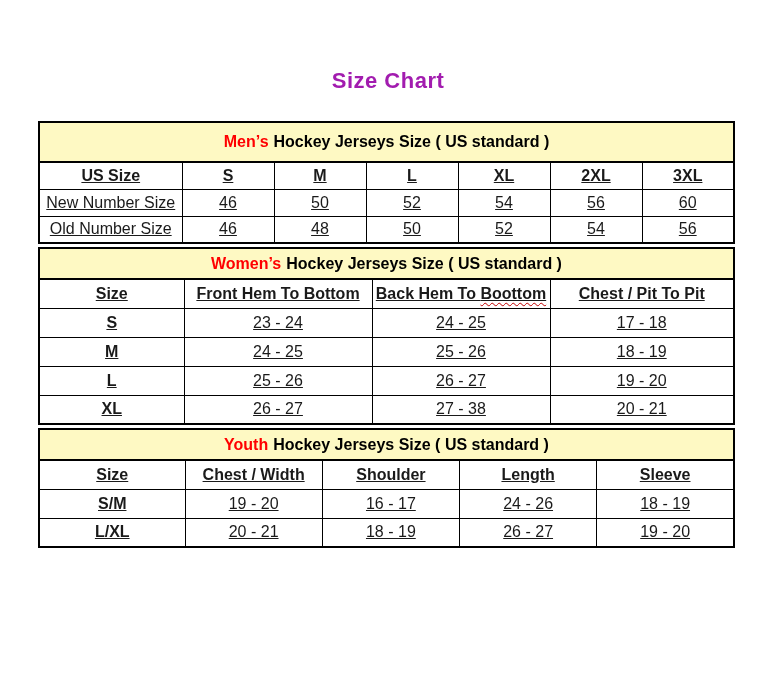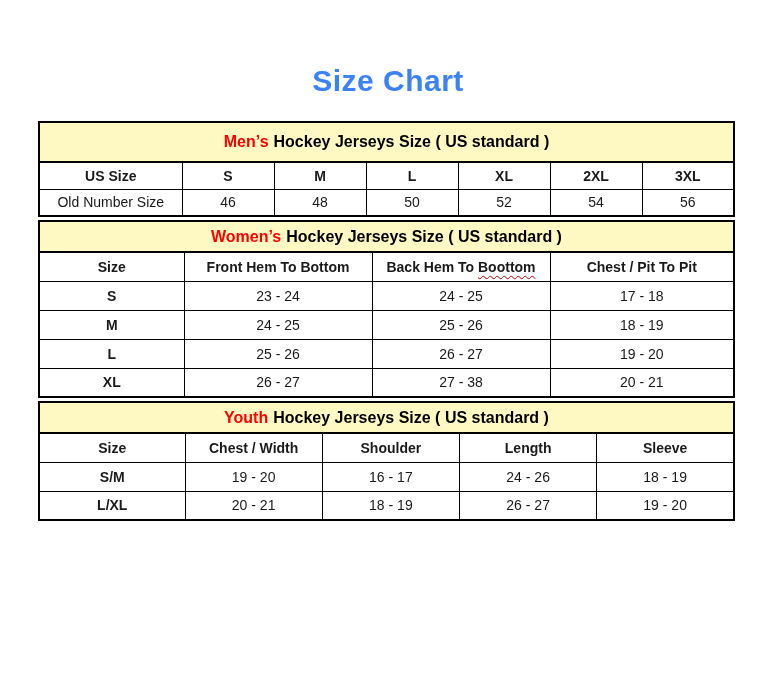--- a/index.html
+++ b/index.html
@@ -2,24 +2,24 @@
 <html><head>
 <meta charset="utf-8">
 <style>
   * { box-sizing: border-box; margin: 0; padding: 0; }
   html, body { width: 776px; height: 692px; background: #FFFFFF; overflow: hidden; }
   body { font-family: "Liberation Sans", sans-serif; color: #1A1A1A; }
 
   .page-title {
     margin-top: 64px;
     text-align: center;
-    font-size: 30px;
+    font-size: 22px;
     line-height: 34px;
     font-weight: bold;
-    color: #3b82f6;
+    color: #a21caf;
     letter-spacing: 0.5px;
   }
 
   .sheet { margin: 23px 0 0 38px; width: 697px; }
 
   .size-section { margin-bottom: 3px; }
 
   .band {
     display: flex;
     align-items: center;
@@ -34,21 +34,22 @@
     color: #000000;
   }
   .band-mens { height: 40px; }
   .band .accent { color: #FF0000; }
 
   table.tbl {
     width: 100%;
     table-layout: fixed;
     border-collapse: collapse;
     border: 2px solid #000000;
-    font-size: 14px;
+    font-size: 16px;
+    text-decoration: underline;
   }
   .tbl th, .tbl td {
     border: 1px solid #000000;
     text-align: center;
     vertical-align: middle;
     padding: 0 2px;
     white-space: nowrap;
     overflow: hidden;
   }
   .tbl th { font-weight: bold; height: 27px; }
@@ -93,20 +94,29 @@
             <th>S</th>
             <th>M</th>
             <th>L</th>
             <th>XL</th>
             <th>2XL</th>
             <th>3XL</th>
           </tr>
         </thead>
         <tbody>
           <tr>
+            <td class="rowlabel">New Number Size</td>
+            <td>46</td>
+            <td>50</td>
+            <td>52</td>
+            <td>54</td>
+            <td>56</td>
+            <td>60</td>
+          </tr>
+          <tr>
             <td class="rowlabel">Old Number Size</td>
             <td>46</td>
             <td>48</td>
             <td>50</td>
             <td>52</td>
             <td>54</td>
             <td>56</td>
           </tr>
         </tbody>
       </table>

